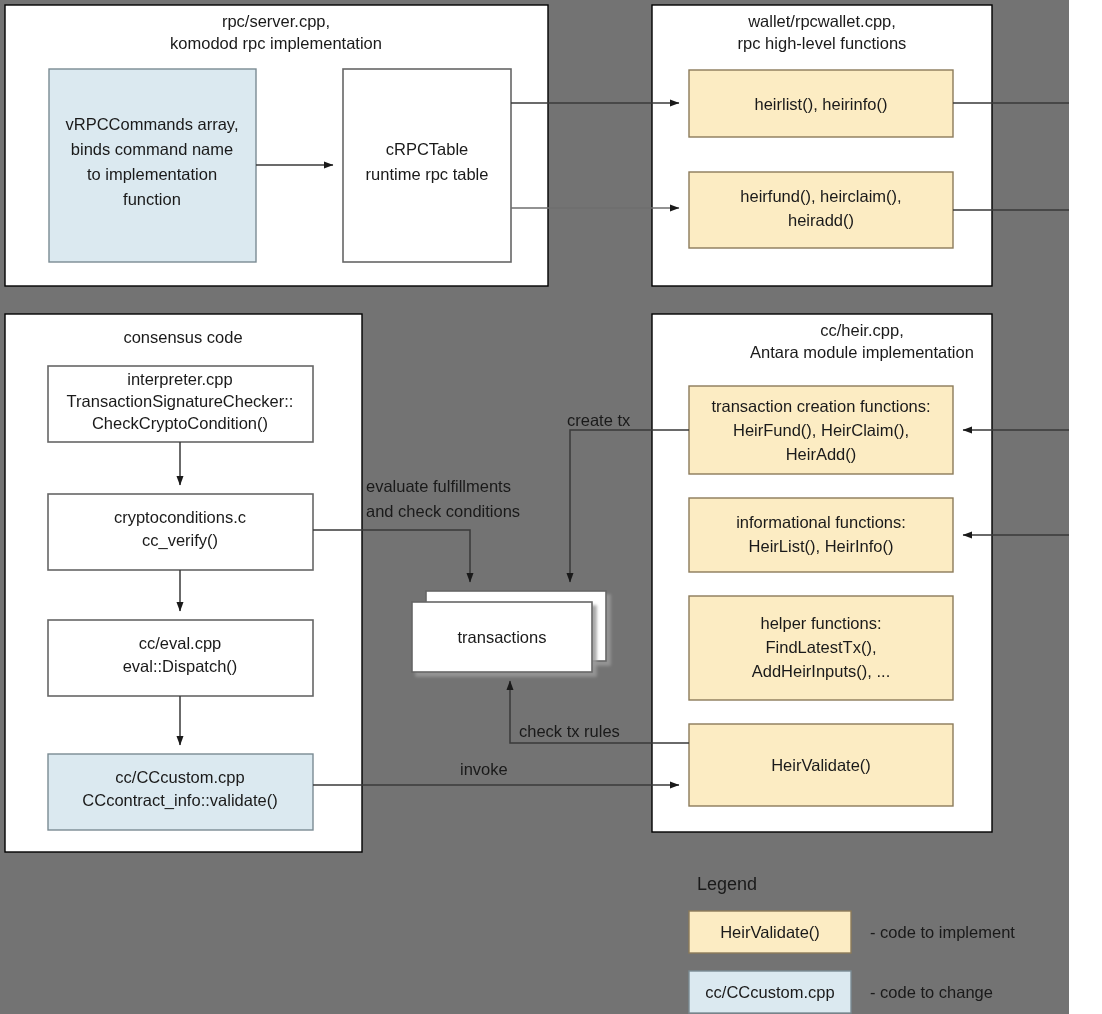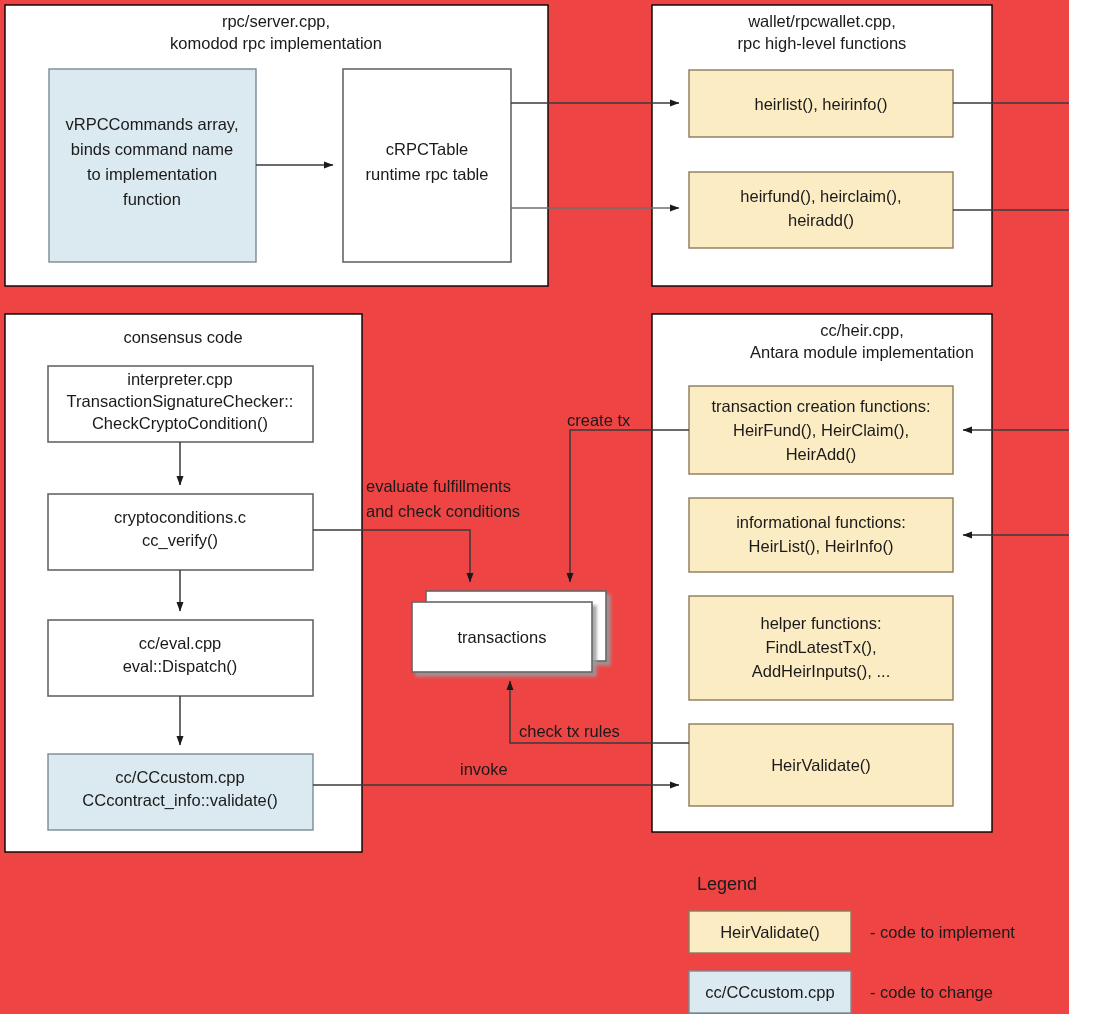--- a/index.html
+++ b/index.html
@@ -10,21 +10,21 @@
   }
   body {
     font-family: "Liberation Sans", "DejaVu Sans", sans-serif;
     color: #1a1a1a;
   }
   #diagram-root {
     position: relative;
     width: 1069px;
     height: 1014px;
     overflow: hidden;
-    background: #ef4444;
+    background: #737373;
   }
   svg#diagram-svg {
     position: absolute;
     left: 0;
     top: 0;
     width: 1102px;
     height: 1014px;
     display: block;
   }
   .container-rect {

